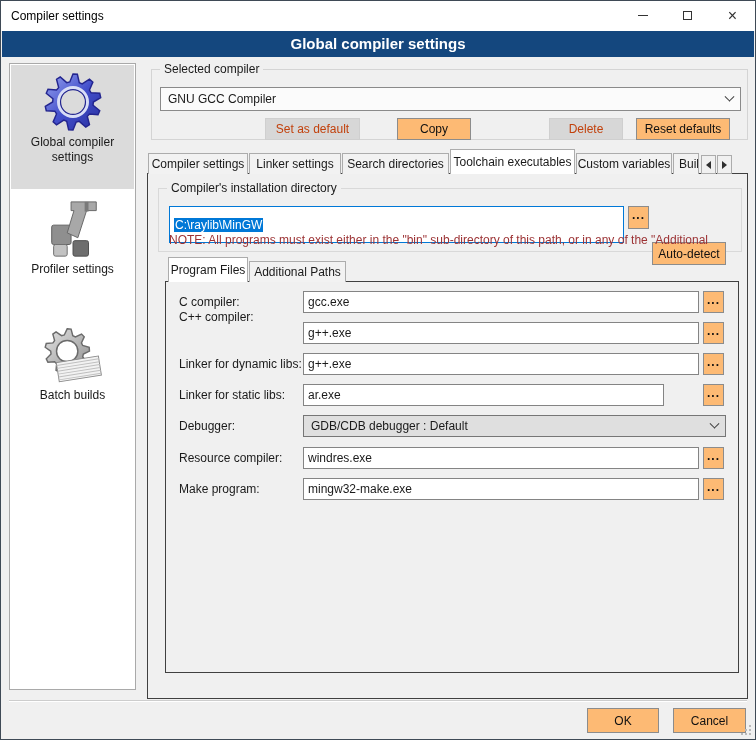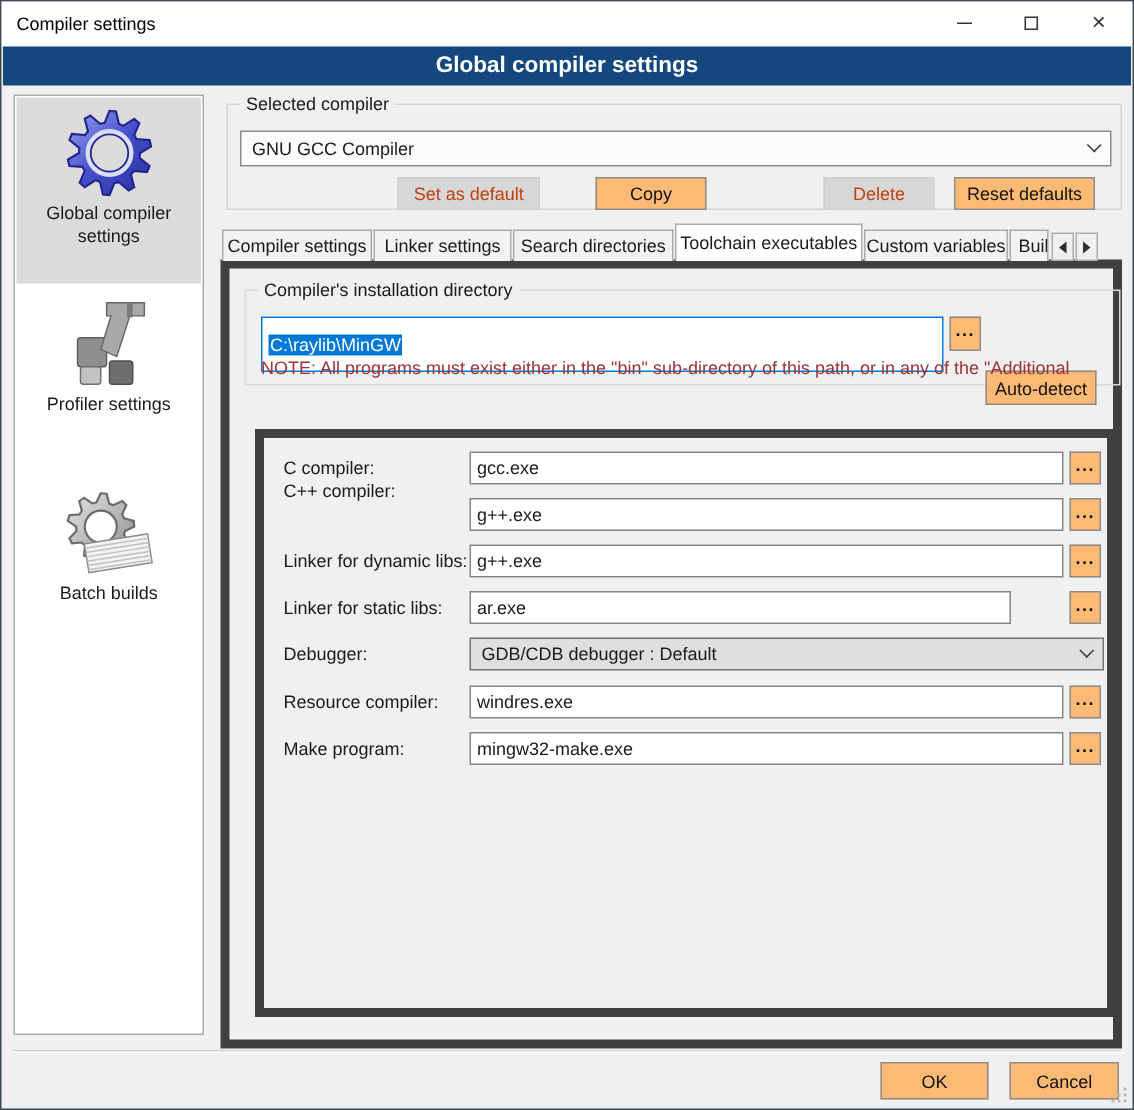--- a/index.html
+++ b/index.html
@@ -55,21 +55,21 @@
   .tab { height:21px; line-height:20px; text-align:center; background:#F2F2F2;
          border:1px solid #ACACAC; border-bottom:none; margin-right:1px;
          white-space:nowrap; overflow:hidden; }
   .tab.active { height:25px; line-height:24px; background:#FFFFFF; position:relative; z-index:3; }
   .tab.clip { text-align:left; padding-left:5px; }
   .tabarrow { width:15px; height:19px; margin-left:1px; background:#F0F0F0; border:1px solid #ACACAC;
               display:flex; align-items:center; justify-content:center; }
   .tri-l { width:0; height:0; border-top:4px solid transparent; border-bottom:4px solid transparent; border-right:5px solid #2F2F2F; }
   .tri-r { width:0; height:0; border-top:4px solid transparent; border-bottom:4px solid transparent; border-left:5px solid #2F2F2F; }
 
-  .tabpage { position:absolute; background:#F0F0F0; border:6px solid #404040; z-index:2; }
+  .tabpage { position:absolute; background:#F0F0F0; border:1px solid #404040; z-index:2; }
 
   
   .field { position:absolute; background:#FFF; border:1px solid #848484; display:flex; align-items:center;
            padding:0 4px; font-size:12px; overflow:hidden; white-space:nowrap; }
   .field.focused { border:1px solid #0078D7; }
   .sel-text { background:#0078D7; color:#FFF; padding:0 1px; }
   .browse { position:absolute; width:21px; letter-spacing:1px; font-weight:bold; padding-bottom:5px; }
   .note { position:absolute; color:#9C3234; font-size:12px; white-space:nowrap; overflow:hidden; }
   .rowlabel { position:absolute; font-size:12px; white-space:nowrap; }
 
@@ -192,20 +192,24 @@
       <div class="field focused" style="left:10px; top:17px; width:455px; height:37px;">
         <span class="sel-text">C:\raylib\MinGW</span>
       </div>
       <div class="btn browse" style="left:469px; top:17px; height:23px;">...</div>
       <div class="btn abs" style="left:493px; top:17px; width:74px; height:23px;margin-top:36px;">
         <span>Auto-detect</span>
       </div>
       <div class="note" style="left:10px; top:44px; width:566px;">NOTE: All programs must exist either in the "bin" sub-directory of this path, or in any of the "Additional</div>
     </div>
 
+    <div class="tabstrip" style="left:20px; top:84px; height:24px; z-index:3;">
+      <div class="tab active" style="width:80px;">Program Files</div>
+      <div class="tab" style="width:97px;">Additional Paths</div>
+    </div>
 
     <div class="tabpage" style="left:17px; top:107px; width:574px; height:392px;">
 
       <div class="rowlabel" style="left:13px; top:13px;">C compiler:</div>
       <div class="field" style="left:137px; top:9px;  width:396px; height:22px;">
           <span>gcc.exe</span>
         </div>
       <div class="btn browse" style="left:537px; top:9px;  height:22px;">...</div>
 
       <div class="rowlabel" style="left:13px; top:28px;text-align:center;">C++ compiler:</div>

